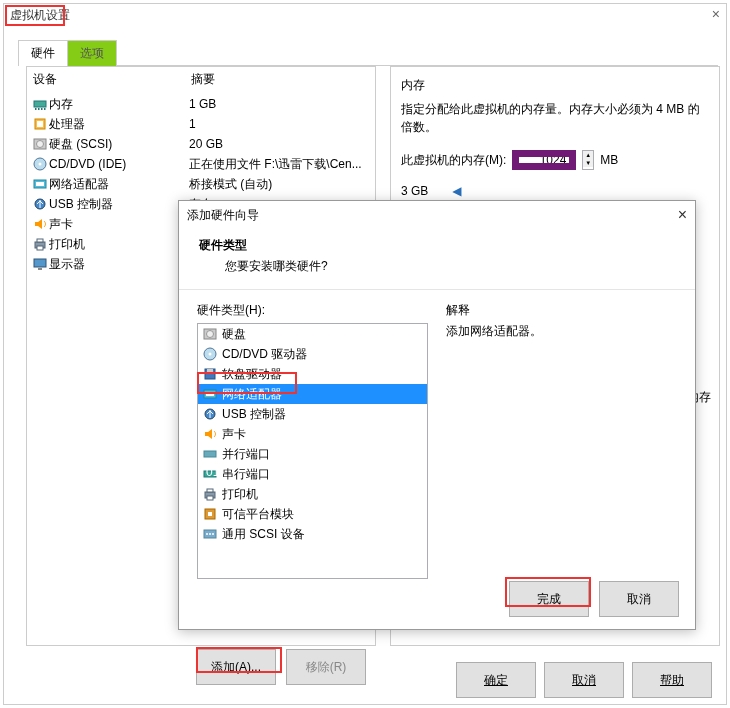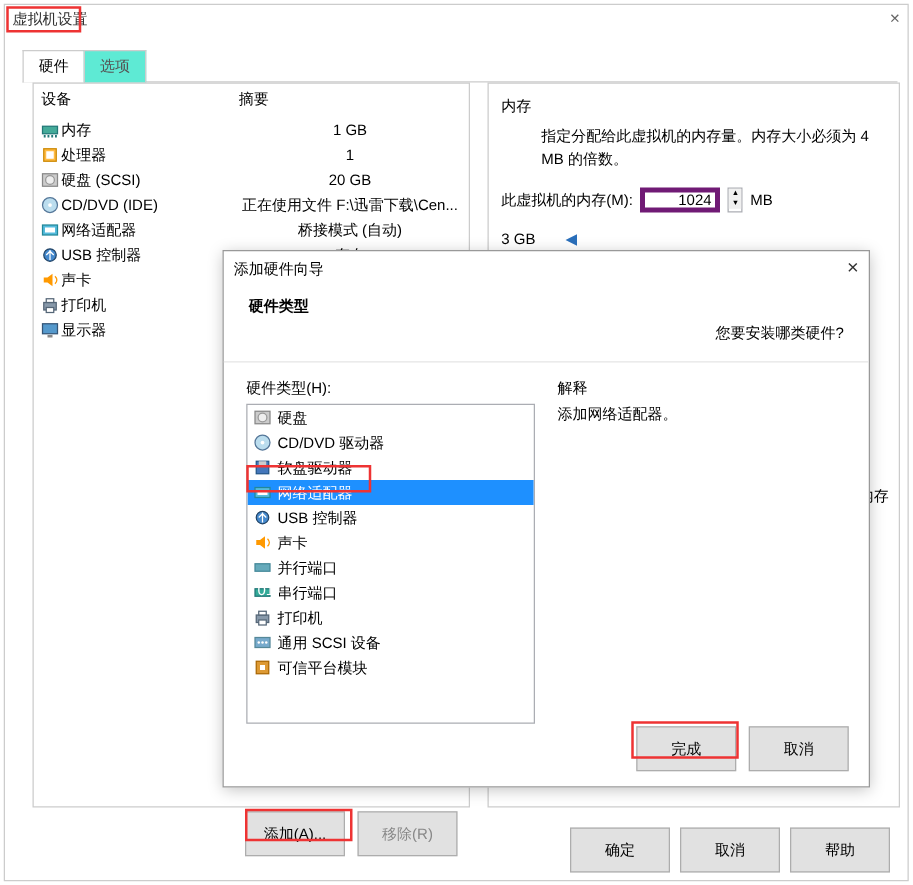--- a/index.html
+++ b/index.html
@@ -8,62 +8,62 @@
 
 .main-window { position: absolute; left: 3px; top: 3px; width: 724px; height: 702px; border: 1px solid #ccc; background: #fff; }
 .title-bar { height: 22px; display: flex; align-items: center; padding: 0 6px; }
 .title-bar .title { color: #333; }
 .title-bar .close { position: absolute; right: 6px; top: 2px; font-size: 14px; color: #666; cursor: default; }
 .redbox-title { position: absolute; left: 1px; top: 1px; width: 60px; height: 21px; border: 2px solid #e33; pointer-events: none; }
 
 
 .tabs { position: absolute; left: 14px; top: 35px; display: flex; border-bottom: 1px solid #ccc; width: 700px;}
 .tab { padding: 4px 12px; border: 1px solid #ccc; border-bottom: none; background: #fff; margin-right: -1px; position: relative; top: 1px; }
-.tab.inactive { background: #5eead4; color: #555; }
+.tab.inactive { background: #84cc16; color: #555; }
 .tab.active { background: #fff; }
 
 
 .hw-panel { position: absolute; left: 22px; top: 62px; width: 350px; height: 580px; border: 1px solid #ccc; }
 .hw-header { display: flex; padding: 4px 6px; }
 .hw-header .col1 { width: 158px; }
 .hw-rows { padding: 2px 4px; }
 .hw-row { display: flex; align-items: center; height: 20px; }
 .hw-row .ico { width: 18px; display: inline-flex; align-items: center; justify-content: center; }
 .hw-row .name { width: 140px; }
-.hw-row .summary { flex: 1; white-space: nowrap; overflow: hidden; text-overflow: ellipsis; text-align: center; }
+.hw-row .summary { flex: 1; white-space: nowrap; overflow: hidden; text-overflow: ellipsis; }
 
 
 .mem-panel { position: absolute; left: 386px; top: 62px; width: 330px; height: 580px; border: 1px solid #ccc; padding: 10px; }
 .mem-title { margin-bottom: 6px; }
-.mem-desc { margin-bottom: 14px; line-height: 1.5; margin-left: 32px; }
+.mem-desc { margin-bottom: 14px; line-height: 1.5; }
 .mem-row { display: flex; align-items: center; gap: 6px; margin-bottom: 14px;}
 .mem-row label { flex: 0 0 auto; }
-.mem-input { width: 64px; height: 20px; border: 4px solid #701a75; text-align: right; padding-right: 3px; }
+.mem-input { width: 64px; height: 20px; border: 7px solid #701a75; text-align: right; padding-right: 3px; }
 .spin { display: inline-flex; flex-direction: column; border: 1px solid #abadb3; height: 20px;}
 .spin span { font-size: 6px; line-height: 8px; padding: 0 2px; background: #f0f0f0; cursor: default;}
 .slider-row { display:flex; align-items:center; gap:8px; }
 .mem-note { position: absolute; right: 8px; top: 322px; font-size: 12px; }
 
 
 .add-remove { position: absolute; left: 192px; top: 645px; display: flex; gap: 10px; }
 .btn { min-width: 80px; height: 36px; border: 1px solid #adadad; background: #e1e1e1; cursor: default; display: inline-flex; align-items: center; justify-content: center; padding: 0 10px; }
 .btn.disabled { color: #888; }
 .redbox-add { position: absolute; left: 0; top: -2px; width: 86px; height: 26px; border: 2px solid #e33; pointer-events: none; }
 
 
-.bottom-btns { position: absolute; right: 14px; bottom: 6px; display: flex; gap: 8px; }
+.bottom-btns { position: absolute; right: 14px; bottom: 6px; display: flex; gap: 8px; text-decoration: underline; }
 
 
 .wizard { position: absolute; left: 178px; top: 200px; width: 518px; height: 430px; background: #fff; border: 1px solid #999; box-shadow: 0 2px 12px rgba(0,0,0,.25); }
 .wizard-title { height: 28px; display: flex; align-items: center; padding: 0 8px; }
 .wizard-title .t { flex: 1; }
 .wizard-title .x { font-size: 16px; color: #333; cursor: default; }
 .wizard-head { padding: 8px 20px 14px 20px; border-bottom: 1px solid #e5e5e5; }
 .wizard-head .h1 { font-weight: bold; margin-bottom: 4px; }
-.wizard-head .h2 { margin-left: 26px; text-align: right; }
+.wizard-head .h2 { margin-left: 26px; }
 .wizard-body { display: flex; padding: 12px 18px; gap: 18px; height: 300px;}
 .wizard-col { flex: 1; }
 .wizard-label { margin-bottom: 4px; }
 .hw-listbox { border: 1px solid #abadb3; height: 256px; overflow: auto; }
 .hw-listbox .item { display: flex; align-items: center; height: 20px; padding: 0 4px; gap: 4px; }
 .hw-listbox .item.selected { background: #1e90ff; color: #fff; }
 .redbox-sel { position: absolute; left: 197px; top: 372px; width: 100px; height: 22px; border: 2px solid #e33; pointer-events: none; }
 .wizard-footer { position: absolute; right: 16px; bottom: 12px; display: flex; gap: 10px; }
 .redbox-finish { position:absolute; left:-4px; top:-4px; width:86px; height:30px; border:2px solid #e33; pointer-events:none;}
 
@@ -356,32 +356,32 @@
             <span>
               <svg width="16" height="16">
                 <use href="#printer-icon"></use>
               </svg>
             </span>
             <span>打印机</span>
           </div>
           <div class="item">
             <span>
               <svg width="16" height="16">
+                <use href="#tpm-icon"></use>
+              </svg>
+            </span>
+            <span>可信平台模块</span>
+          </div>
+          <div class="item">
+            <span>
+              <svg width="16" height="16">
                 <use href="#scsi-icon"></use>
               </svg>
             </span>
             <span>通用 SCSI 设备</span>
-          </div>
-          <div class="item">
-            <span>
-              <svg width="16" height="16">
-                <use href="#tpm-icon"></use>
-              </svg>
-            </span>
-            <span>可信平台模块</span>
           </div>
         </div>
     </div>
     <div class="wizard-col">
       <div class="wizard-label">解释</div>
       <div>添加网络适配器。</div>
     </div>
   </div>
   <div class="wizard-footer">
     <div style="position:relative">

